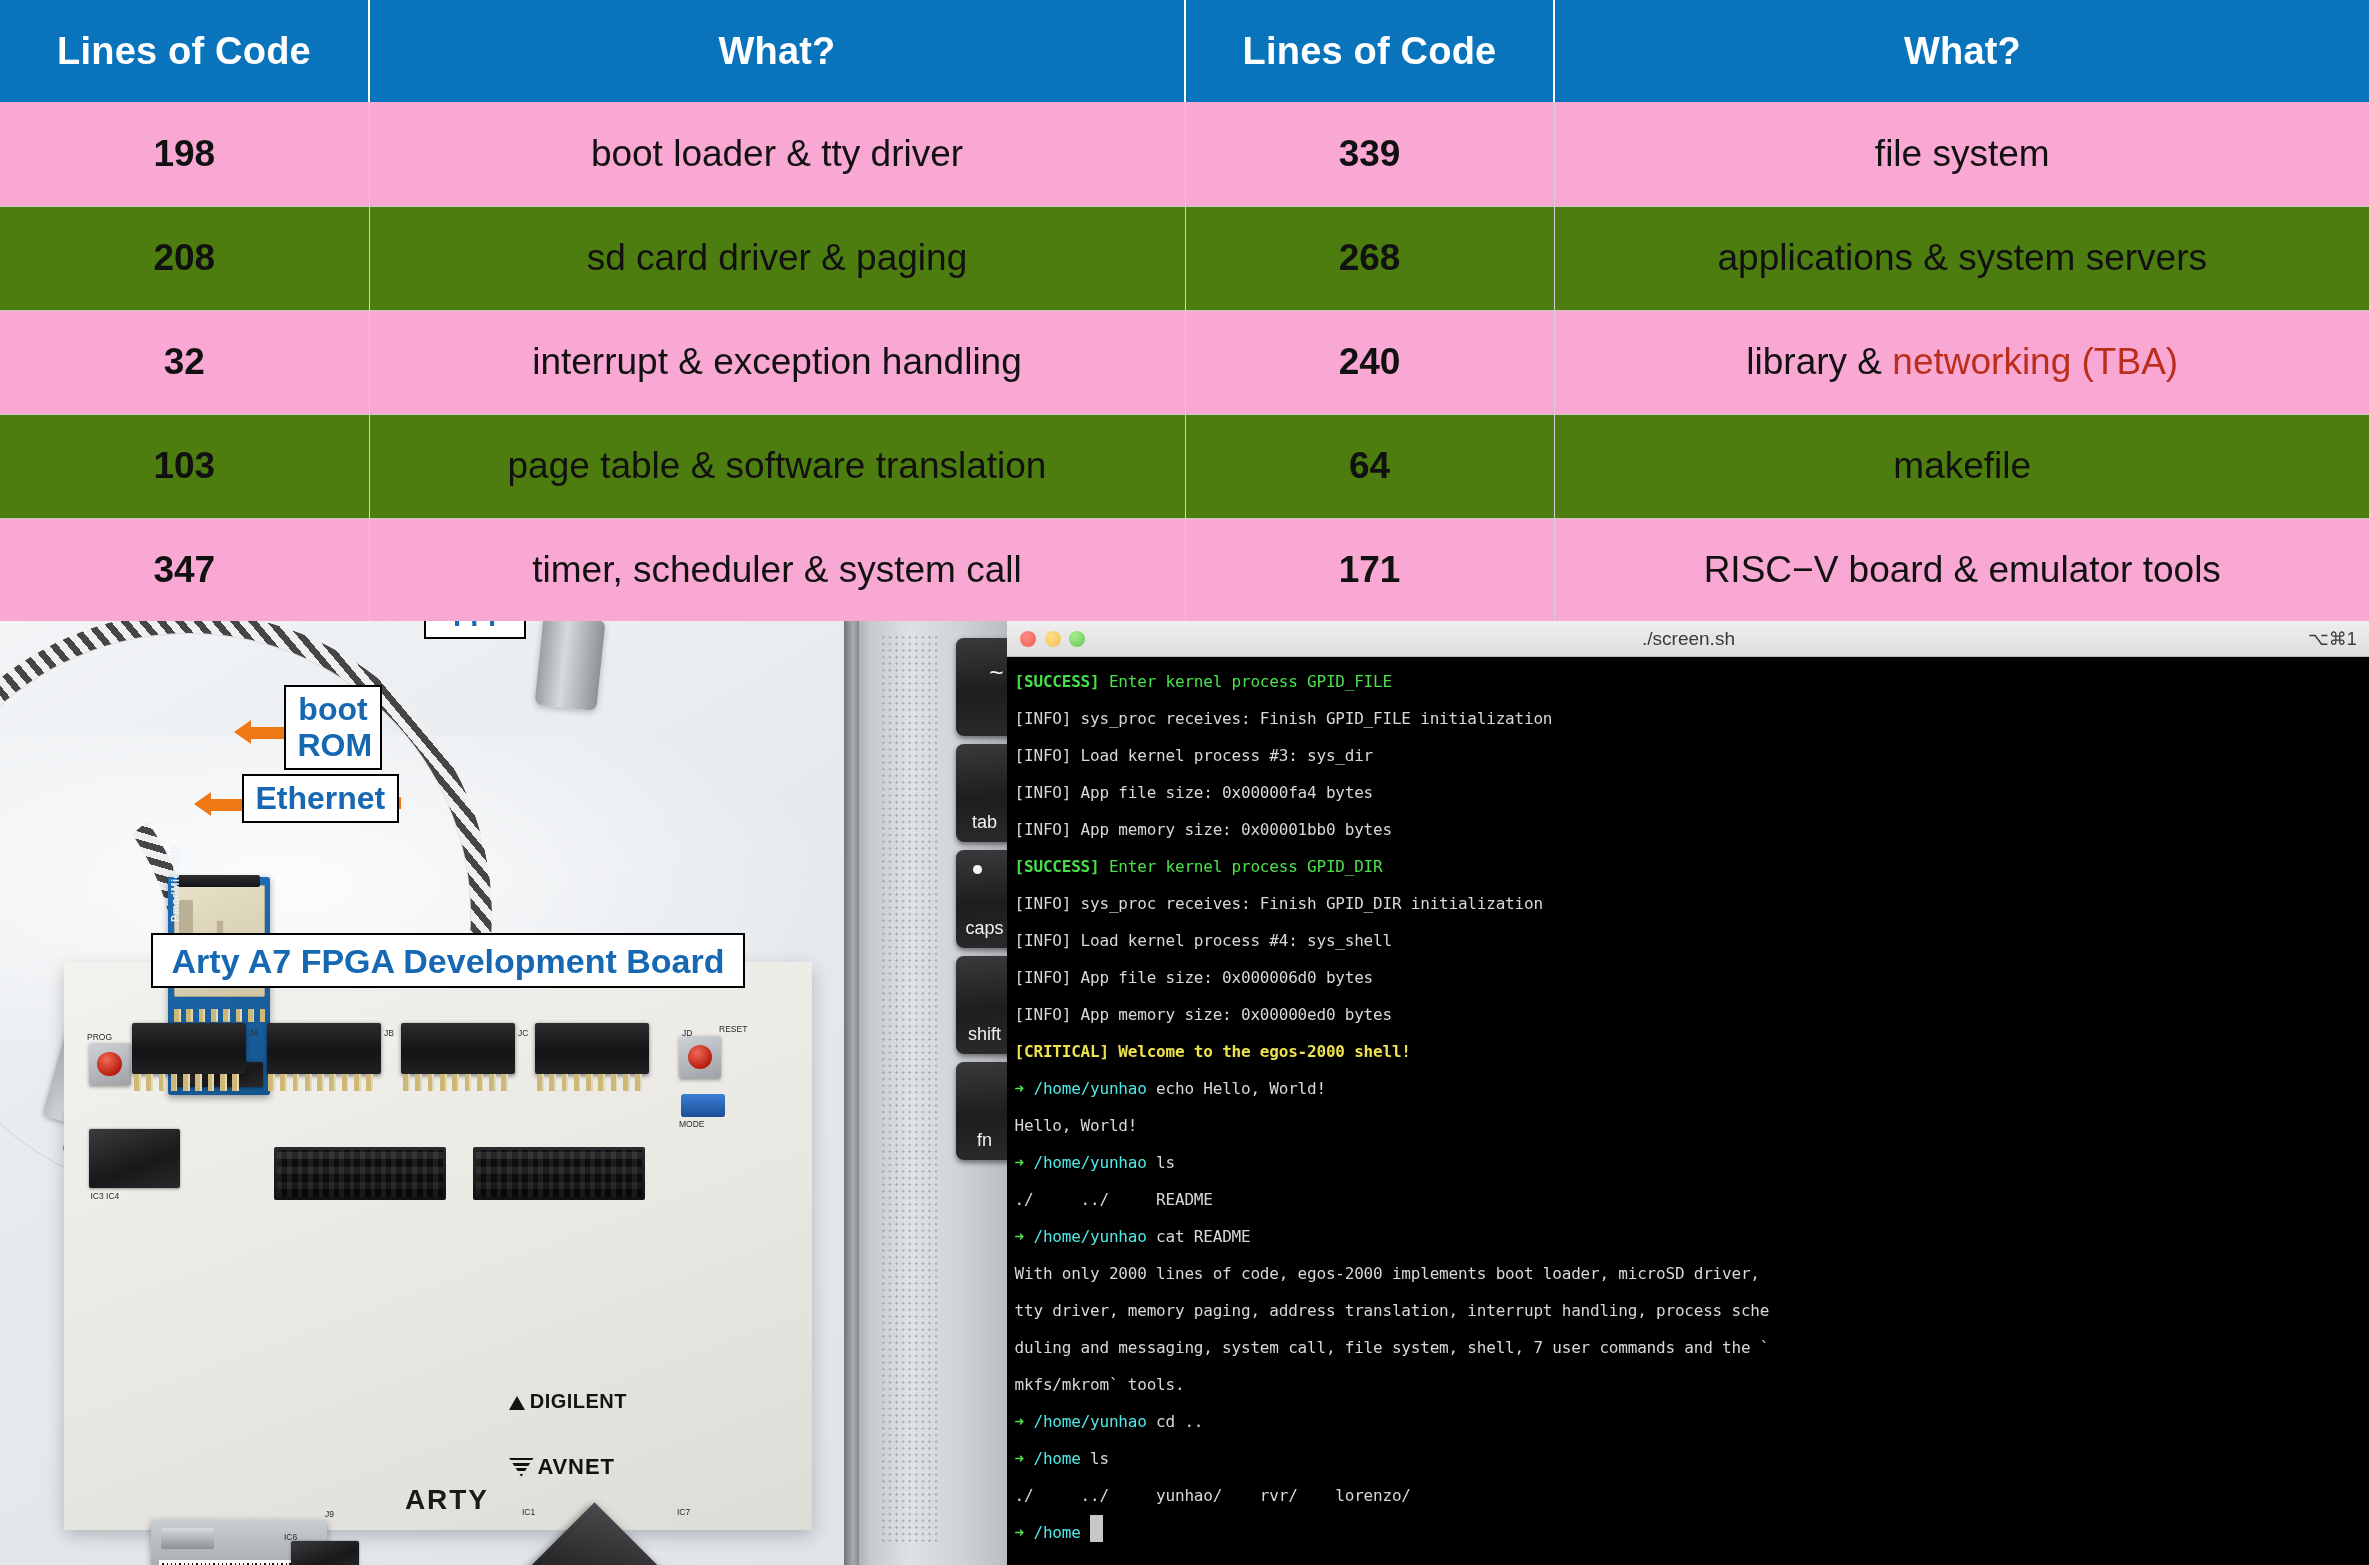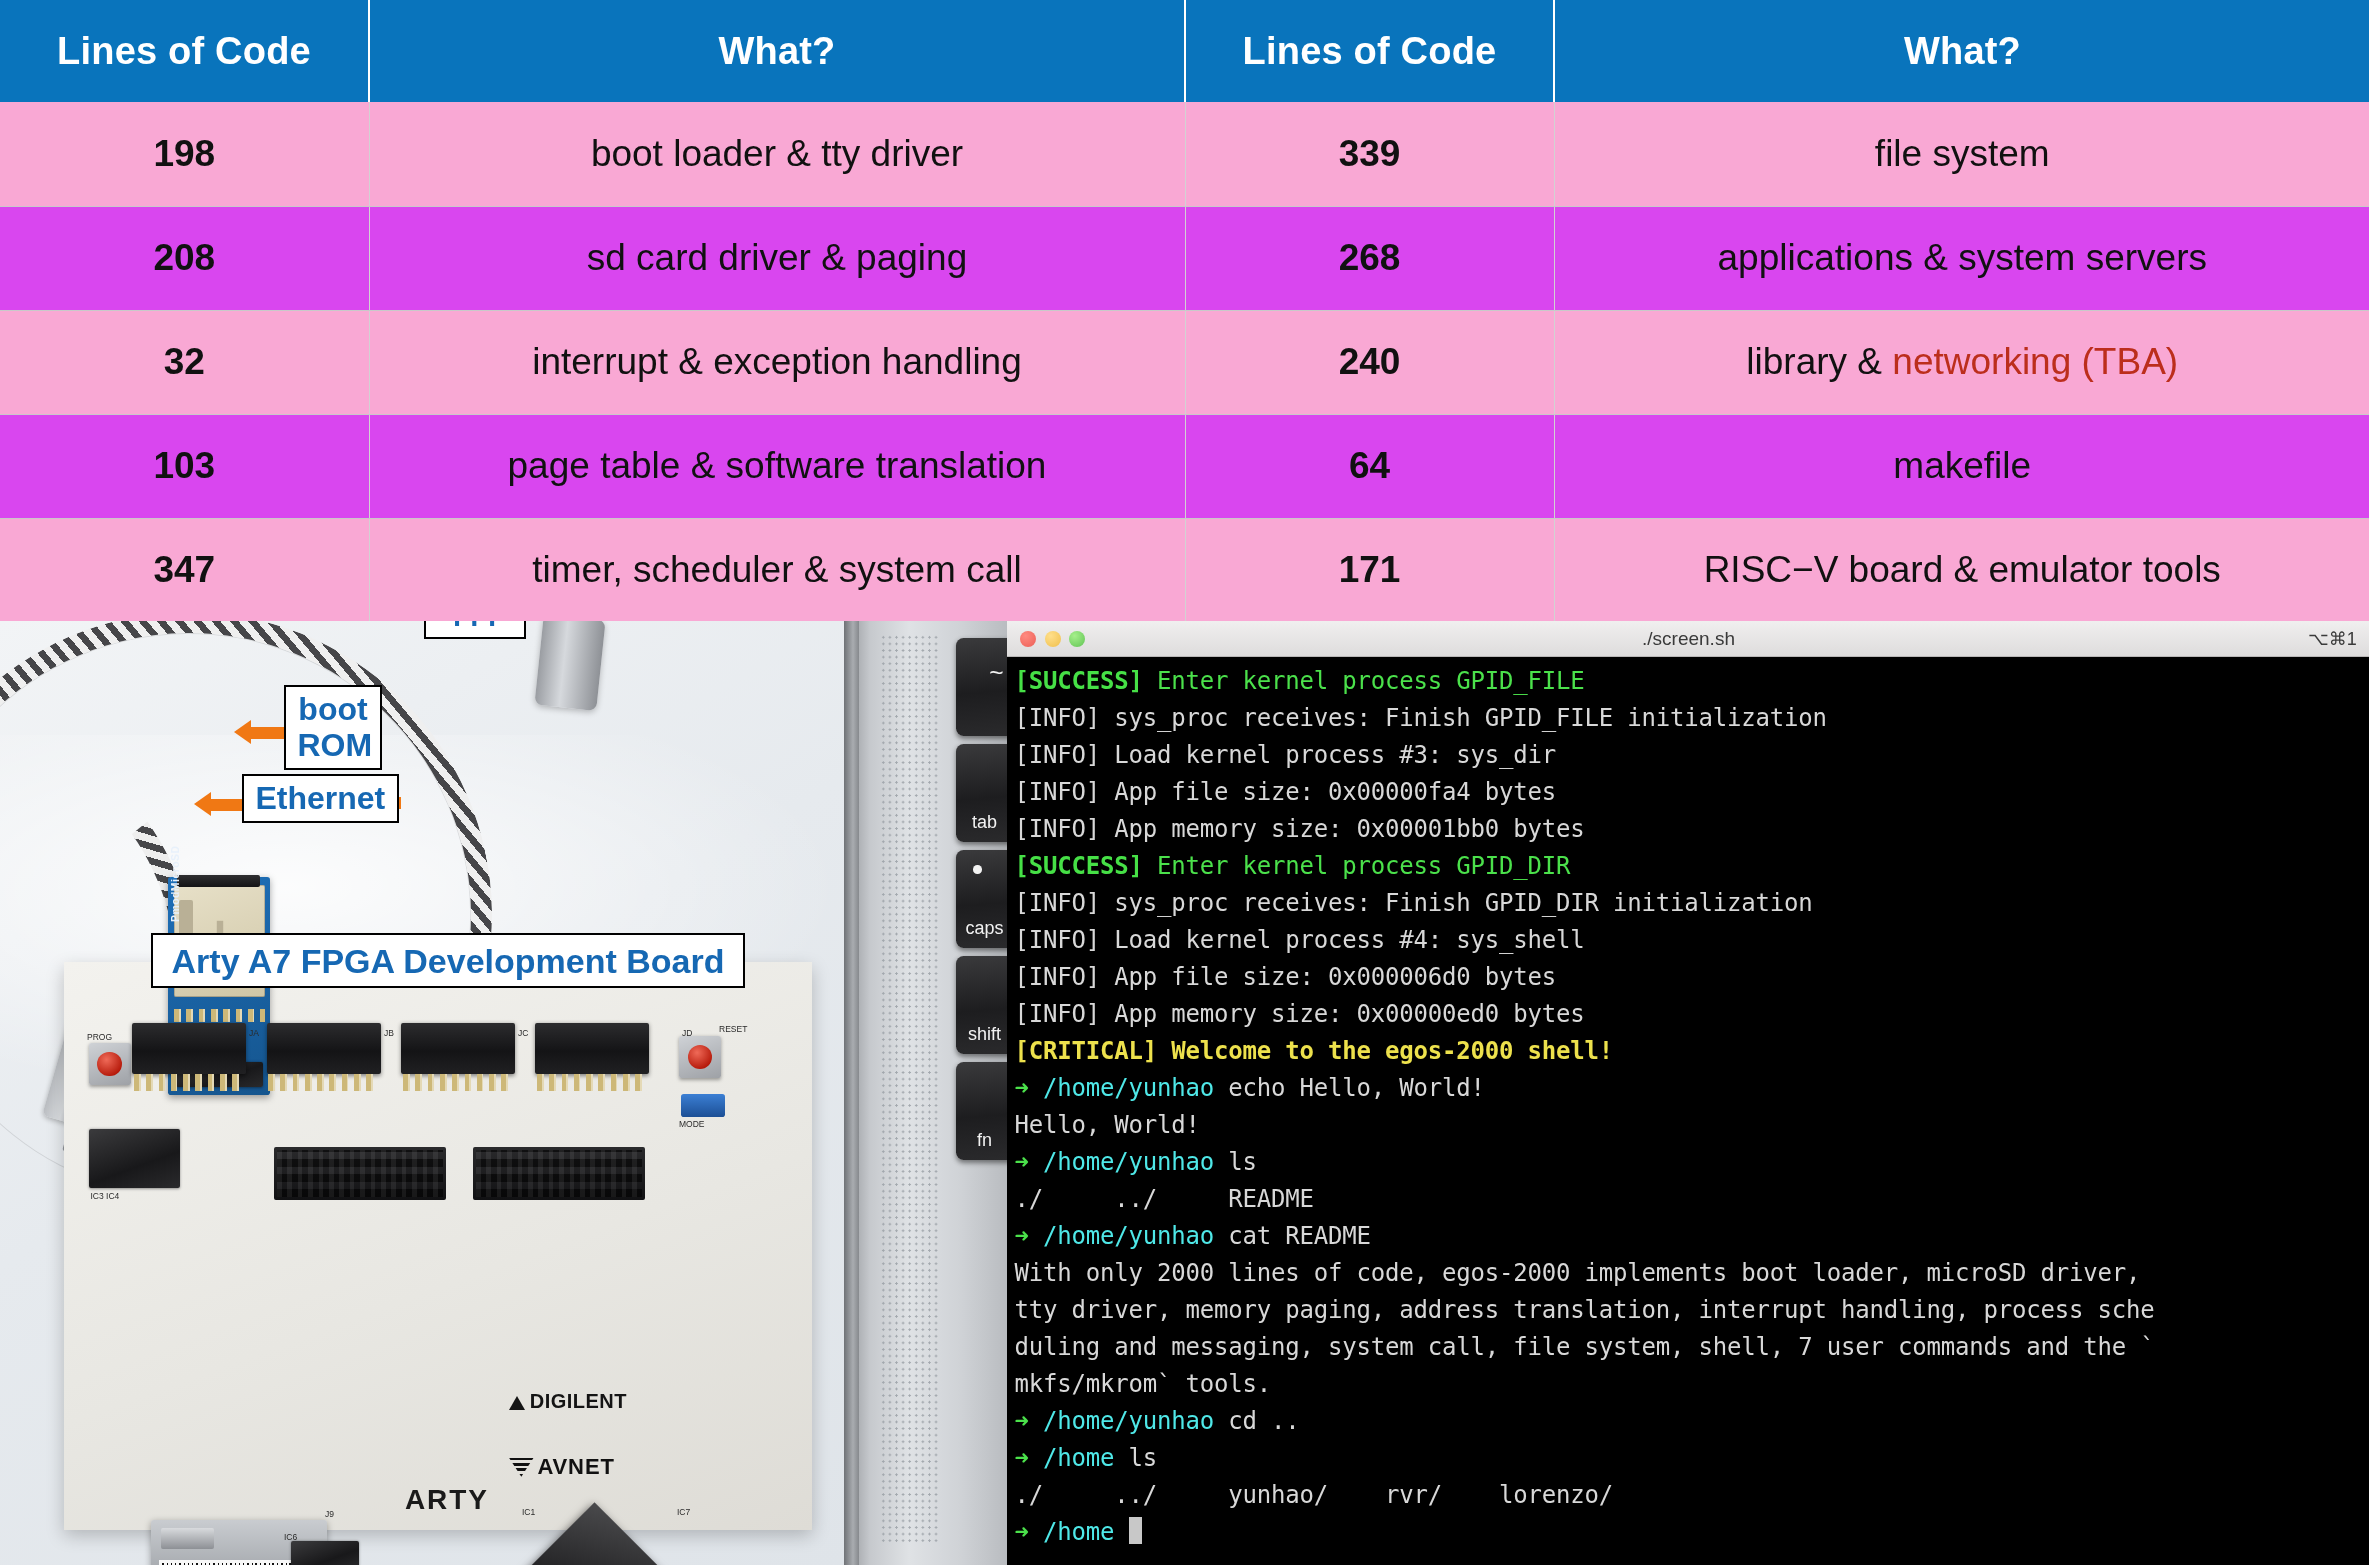--- a/index.html
+++ b/index.html
@@ -36,21 +36,21 @@
     height: 104px;
     text-align: center;
     vertical-align: middle;
     font-size: 37px;
     color: #111111;
     border-right: 0.9px solid #d2d2d2;
     border-bottom: 0.9px solid #c9c9c9;
     background: #f9a8d4;
   }
   table.loc tbody td.num { font-weight: bold; font-size: 37px; }
-  table.loc tbody tr.alt td { background: #d946ef; }
+  table.loc tbody tr.alt td { background: #4d7c0f; }
   table.loc tbody td.last { border-right: none; }
   .tba { color: #BC2E1C; }
 
   
   .bottom {
     position: absolute; left: 0; top: 621px;
     width: 2370px; height: 944px;
     overflow: hidden;
   }
 
@@ -329,21 +329,21 @@
   .tbar .ttl {
     position: absolute; left: 0; right: 0; text-align: center;
     font-size: 19px; color: #3a3a3a;
   }
   .tbar .shortcut {
     position: absolute; right: 13.2px; font-size: 18px; color: #3a3a3a;
   }
   .term-body {
     padding: 5.7px 0 0 7.6px;
     font-family: "DejaVu Sans Mono", "Liberation Mono", monospace;
-    font-size: 24px;
+    font-size: 16px;
     line-height: 37px;
     color: #d8d8d8;
     white-space: pre;
     letter-spacing: -0.2px;
   }
   .g { color: #4BE14B; }
   .gb { color: #46E046; font-weight: bold; }
   .yb { color: #EDE14C; font-weight: bold; }
   .cy { color: #4FE8E8; }
   .cursor {

